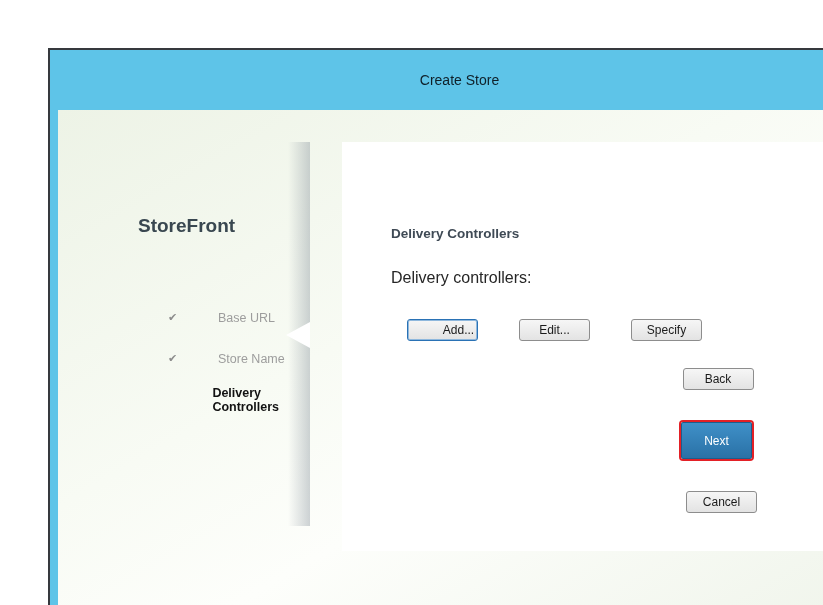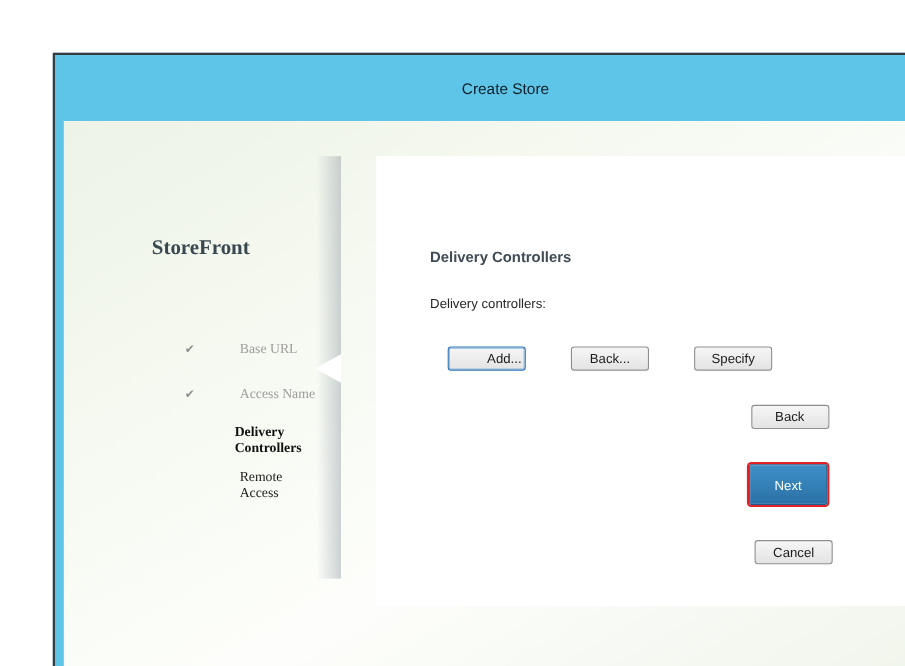--- a/index.html
+++ b/index.html
@@ -17,21 +17,21 @@
   .panel {
     flex:1; margin:0 8px 9px 8px;
     background:linear-gradient(150deg,#edf3e6 0%, #f8fbf4 40%, #fdfefb 60%, #eff4ea 100%);
     display:flex; flex-direction:column;
     overflow:hidden;
   }
   .body { flex:1; display:flex; position:relative; }
   .panel-footer { height:26px; }
 
   
-  .sidebar { width:220px; position:relative;font-family:Liberation Serif, serif; }
+  .sidebar { width:220px; position:relative; }
   .sidebar::after {
     content:""; position:absolute; top:0; right:0; width:22px; height:94%;
     background:linear-gradient(to right, rgba(138,149,158,0), rgba(138,149,158,0.42));
   }
   .brand { position:absolute; top:57px; left:32px; font-size:19px; font-weight:bold; color:#394750; }
   .steps { position:absolute; top:131px; left:0; width:100%; }
   .step { height:25px; display:flex; align-items:center; padding-left:30px; font-size:12.5px; }
   .check { width:18px; font-size:11px; color:#8c8c8c; }
   .step.current .check, .step.upcoming .check { visibility:hidden; }
   .step.done .step-label { color:#9d9d9d; }
@@ -43,21 +43,21 @@
     position:absolute; left:196px; top:180px; width:0; height:0; z-index:3;
     border-top:13px solid transparent; border-bottom:13px solid transparent;
     border-right:24px solid #ffffff;
   }
 
   
   .main { flex:1; background:#ffffff; position:relative; z-index:1; }
   .main-inner { padding:52px 0 0 17px; }
   .heading { font-size:13.5px; font-weight:bold; color:#3f4a55; }
   .desc { margin-top:25px; font-size:12px; color:#262626; }
-  .list-label { margin-top:28px; font-size:12px; color:#262626; }
+  .list-label { margin-top:28px; font-size:16px; color:#262626; }
 
   .table {
     margin-top:5px; width:449px; height:150px;
     border:1px solid #989da1; background:#fff; position:relative;
   }
   .thead { display:flex; height:20px; }
   .th {
     padding-left:10px; font-size:12px; color:#1c1c1c;
     display:flex; align-items:center; border-right:1px solid #bfbfbf;
   }
@@ -102,44 +102,40 @@
 
       <div class="sidebar">
         <div class="brand">StoreFront</div>
         <div class="steps">
           <div class="step done">
             <span class="check">✔</span>
             <span class="step-label">Base URL</span>
           </div>
           <div class="step done">
             <span class="check">✔</span>
-            <span class="step-label">Access Name</span>
+            <span class="step-label">Store Name</span>
           </div>
           <div class="step current">
             <span class="check">✔</span>
             <span class="step-label">Delivery Controllers</span>
-          </div>
-          <div class="step upcoming">
-            <span class="check">✔</span>
-            <span class="step-label">Remote Access</span>
           </div>
         </div>
       </div>
 
       <div class="notch"></div>
 
       <div class="main">
         <div class="main-inner">
           <div class="heading">Delivery Controllers</div>
           <div class="list-label">Delivery controllers:</div>
 
 
           <div class="actions">
             <button class="btn focused">Add...</button>
-            <button class="btn">Back...</button>
+            <button class="btn">Edit...</button>
             <button class="btn">Specify</button>
           </div>
         </div>
 
         <div class="footer-actions">
           <button class="btn">Back</button>
           <button class="btn-next">Next</button>
           <button class="btn btn-cancel">Cancel</button>
         </div>
       </div>

